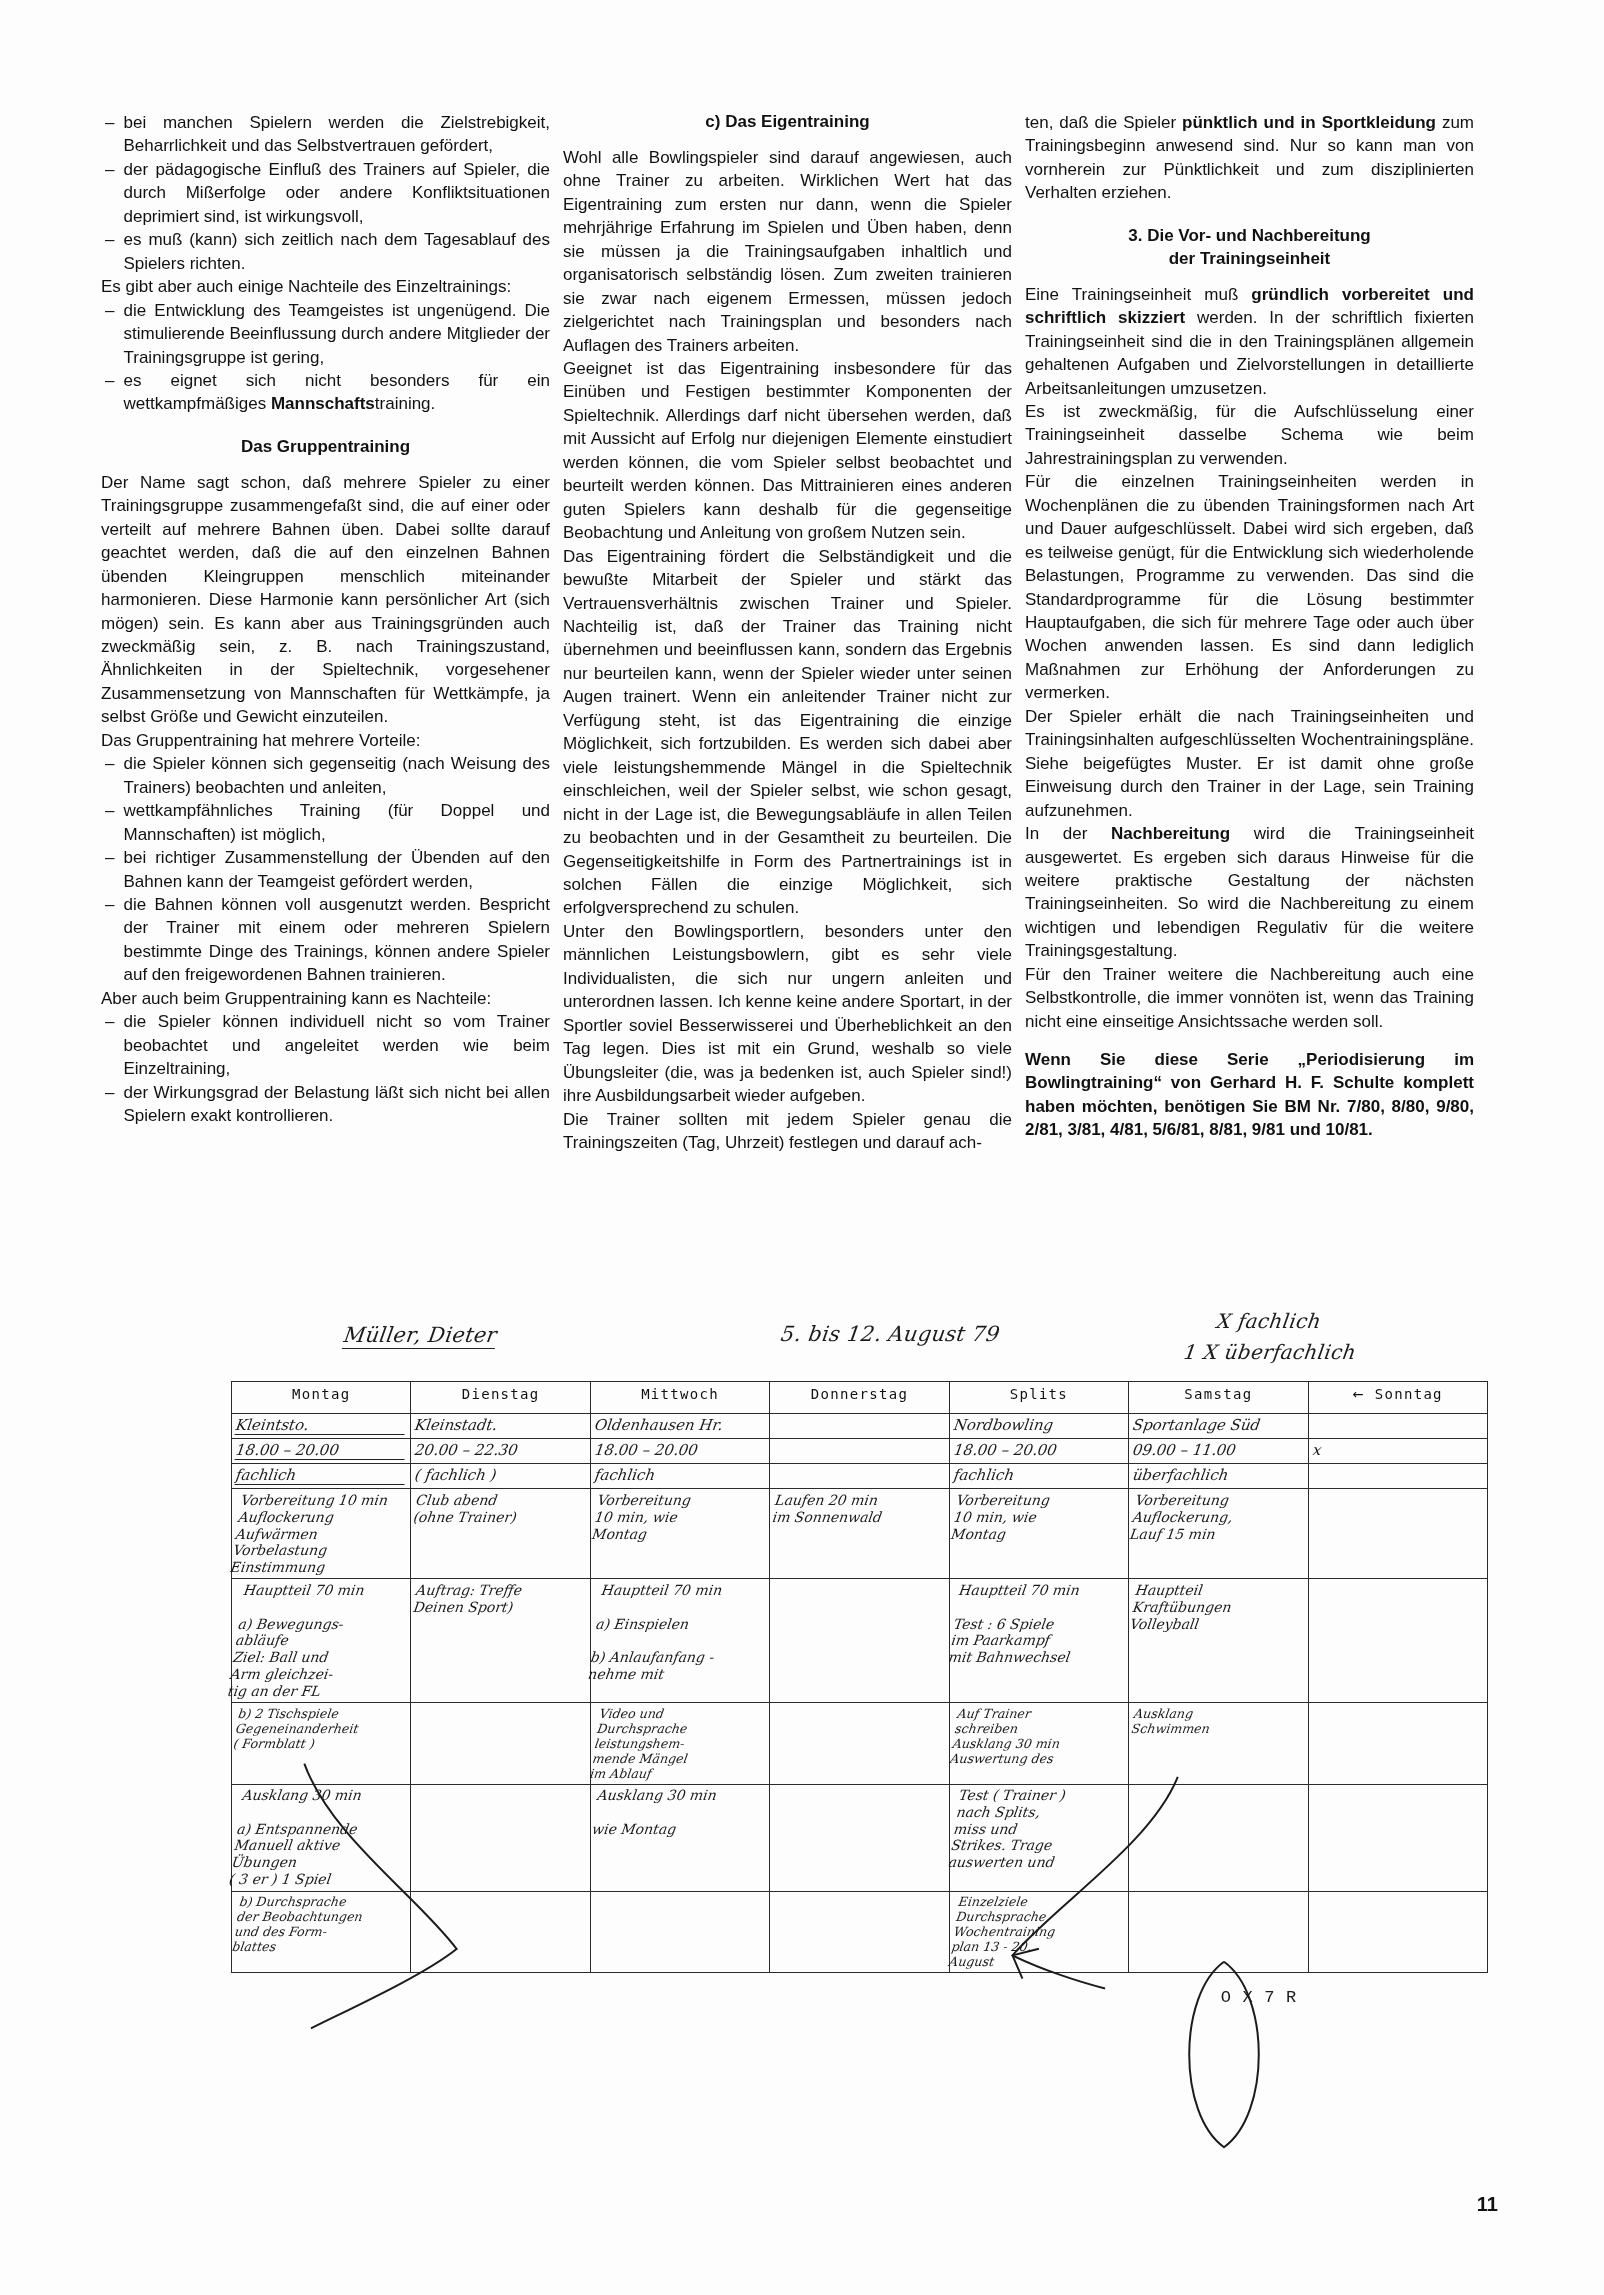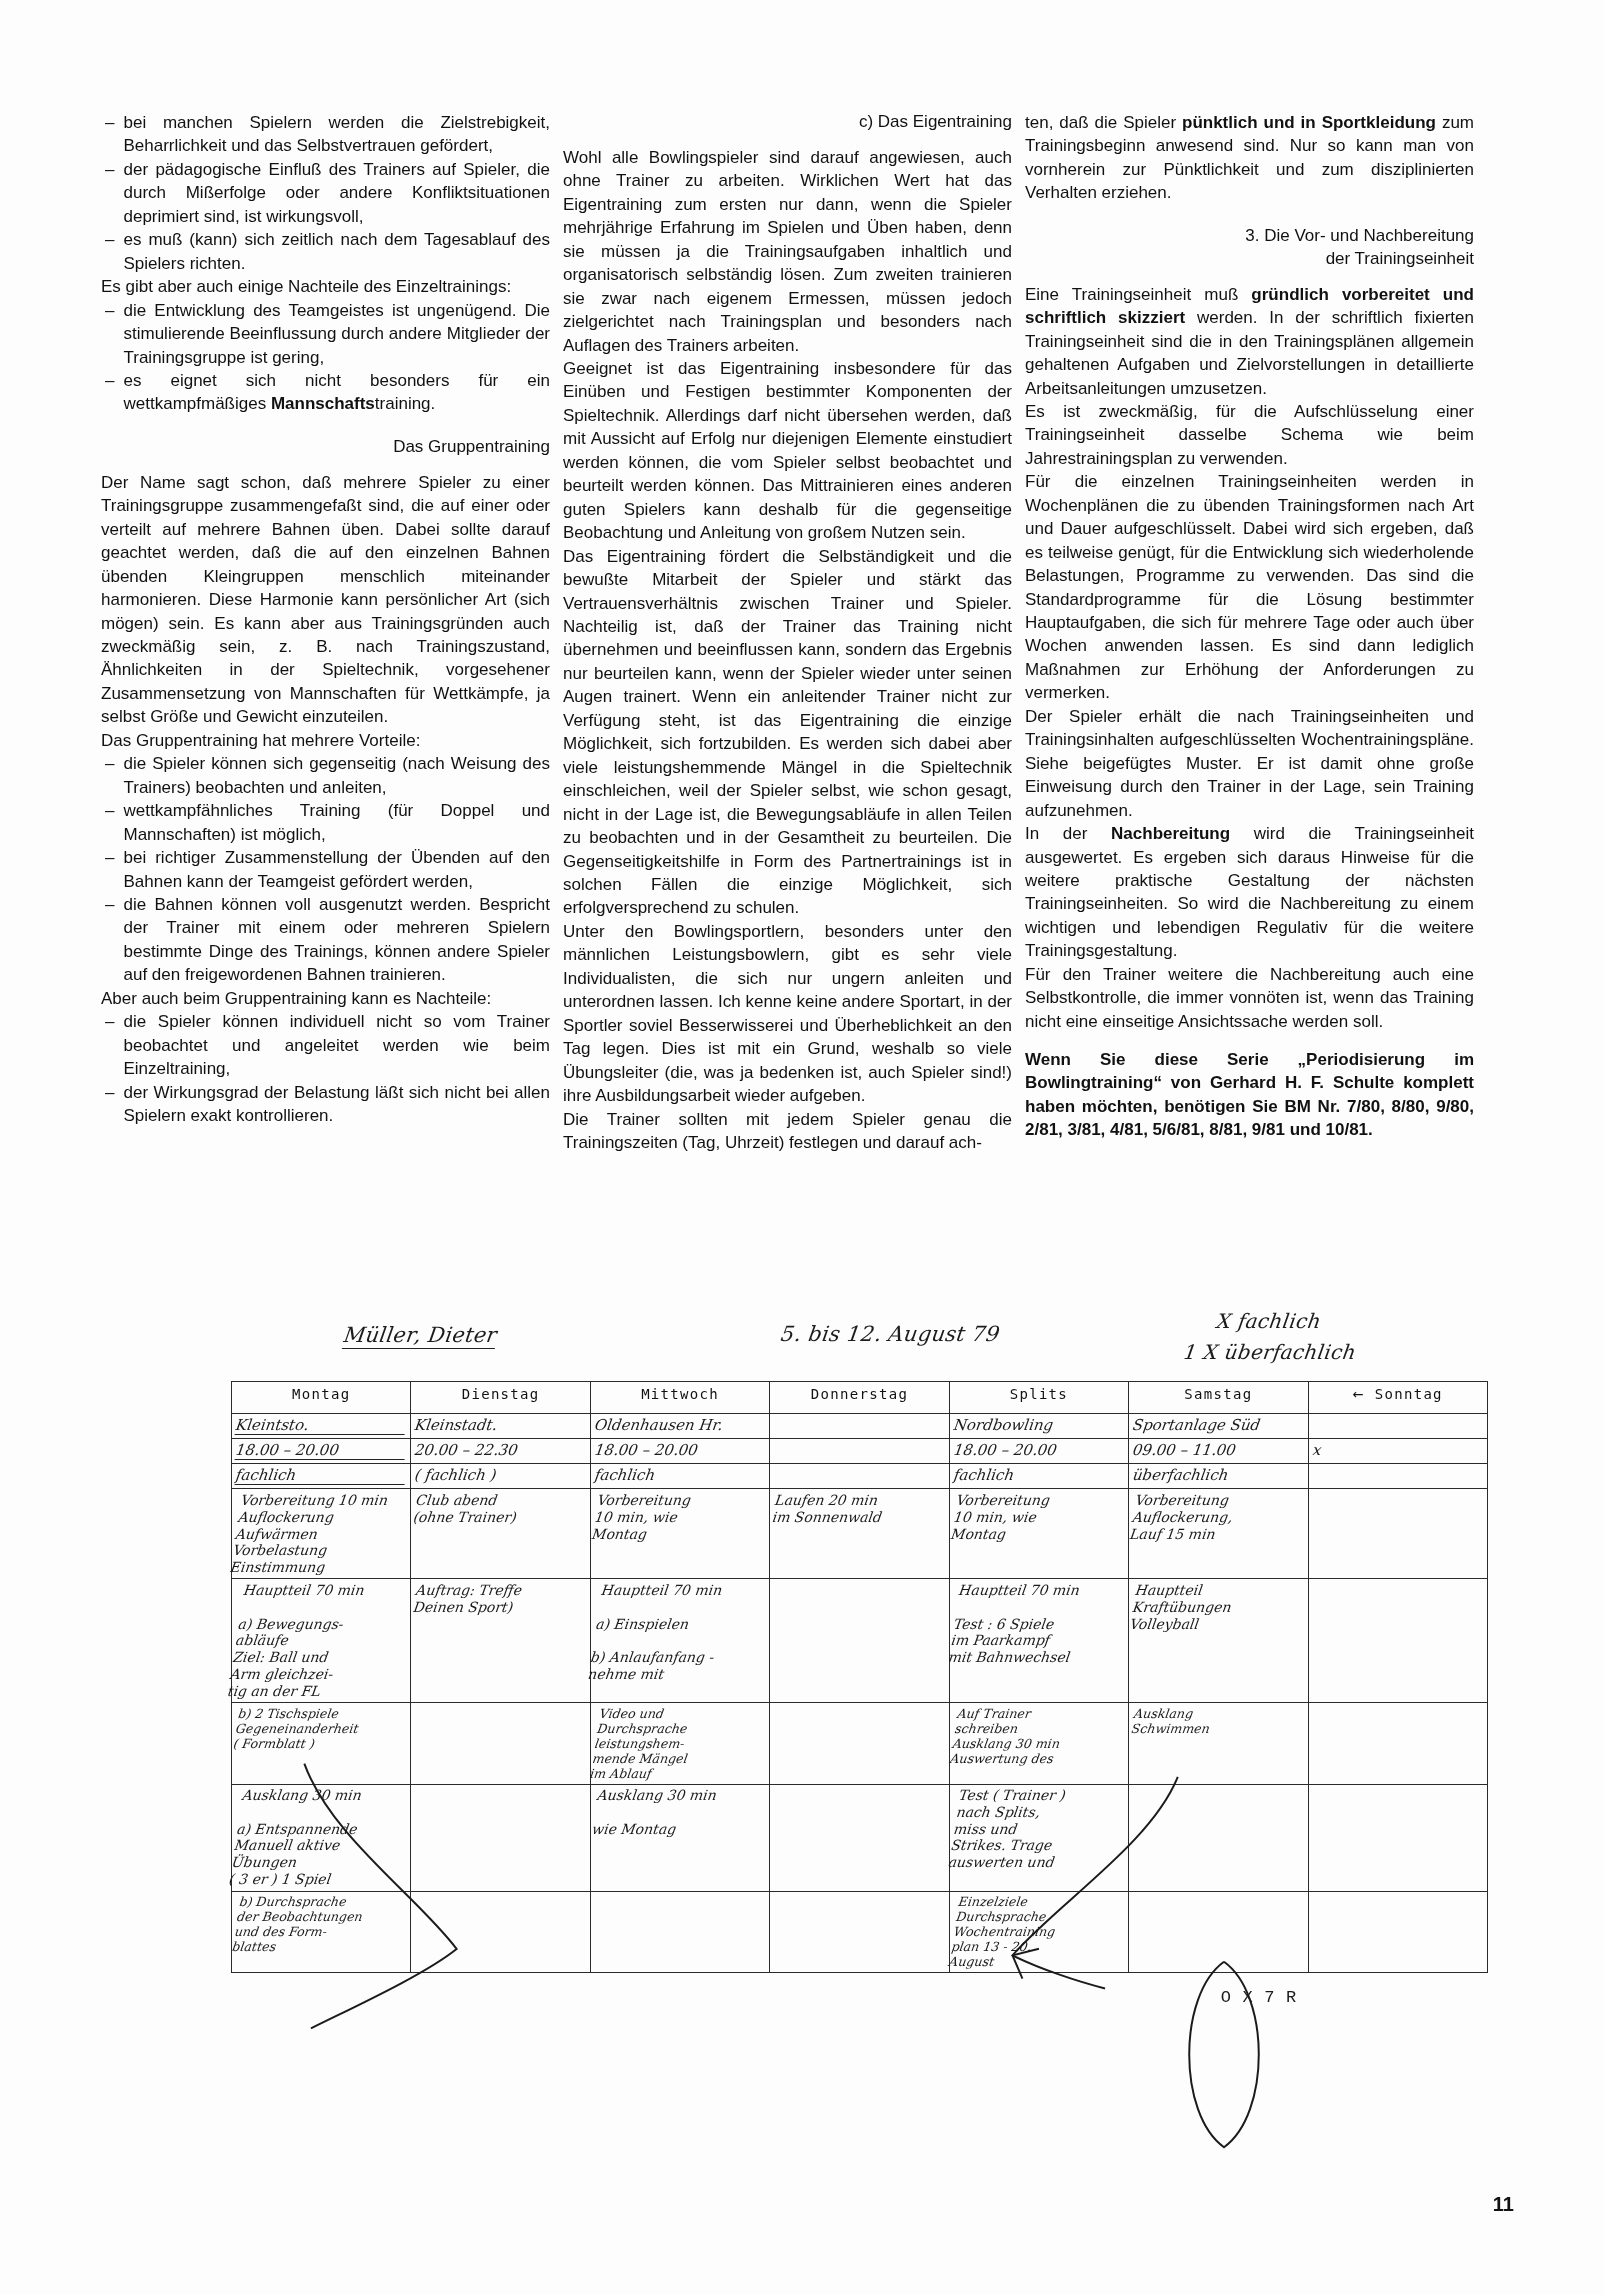--- a/index.html
+++ b/index.html
@@ -40,23 +40,23 @@
   }
   .col p {
     margin: 0 0 0 0;
     text-align: justify;
   }
   .col p.gap {
     margin-top: 14.6px;
   }
   h3.head {
     font-size: 17px;
-    font-weight: normal;
+    font-weight: bold;
     margin: 20px 0 12px 0;
-    text-align: right;
+    text-align: center;
     line-height: 1.35;
   }
   h3.head.first {
     margin-top: 0;
   }
   ul.dashlist {
     list-style: none;
     margin: 0;
     padding: 0;
   }
@@ -147,21 +147,21 @@
   .rowmid td { height: 41px; }
   .rowbig td { height: 99px; }
 
   .sun-arrow {
     font-family: "DejaVu Sans", sans-serif;
     font-style: normal;
     font-size: 13.2px;
   }
   .pagenum {
     position: absolute;
-    right: 90px;
+    right: 106px;
     bottom: 79px;
     font-size: 20px;
     font-weight: bold;
   }
   .oxr {
     position: absolute;
     right: 218px;
     top: 682px;
     font-family: Liberation Mono, monospace;
     font-size: 17px;

